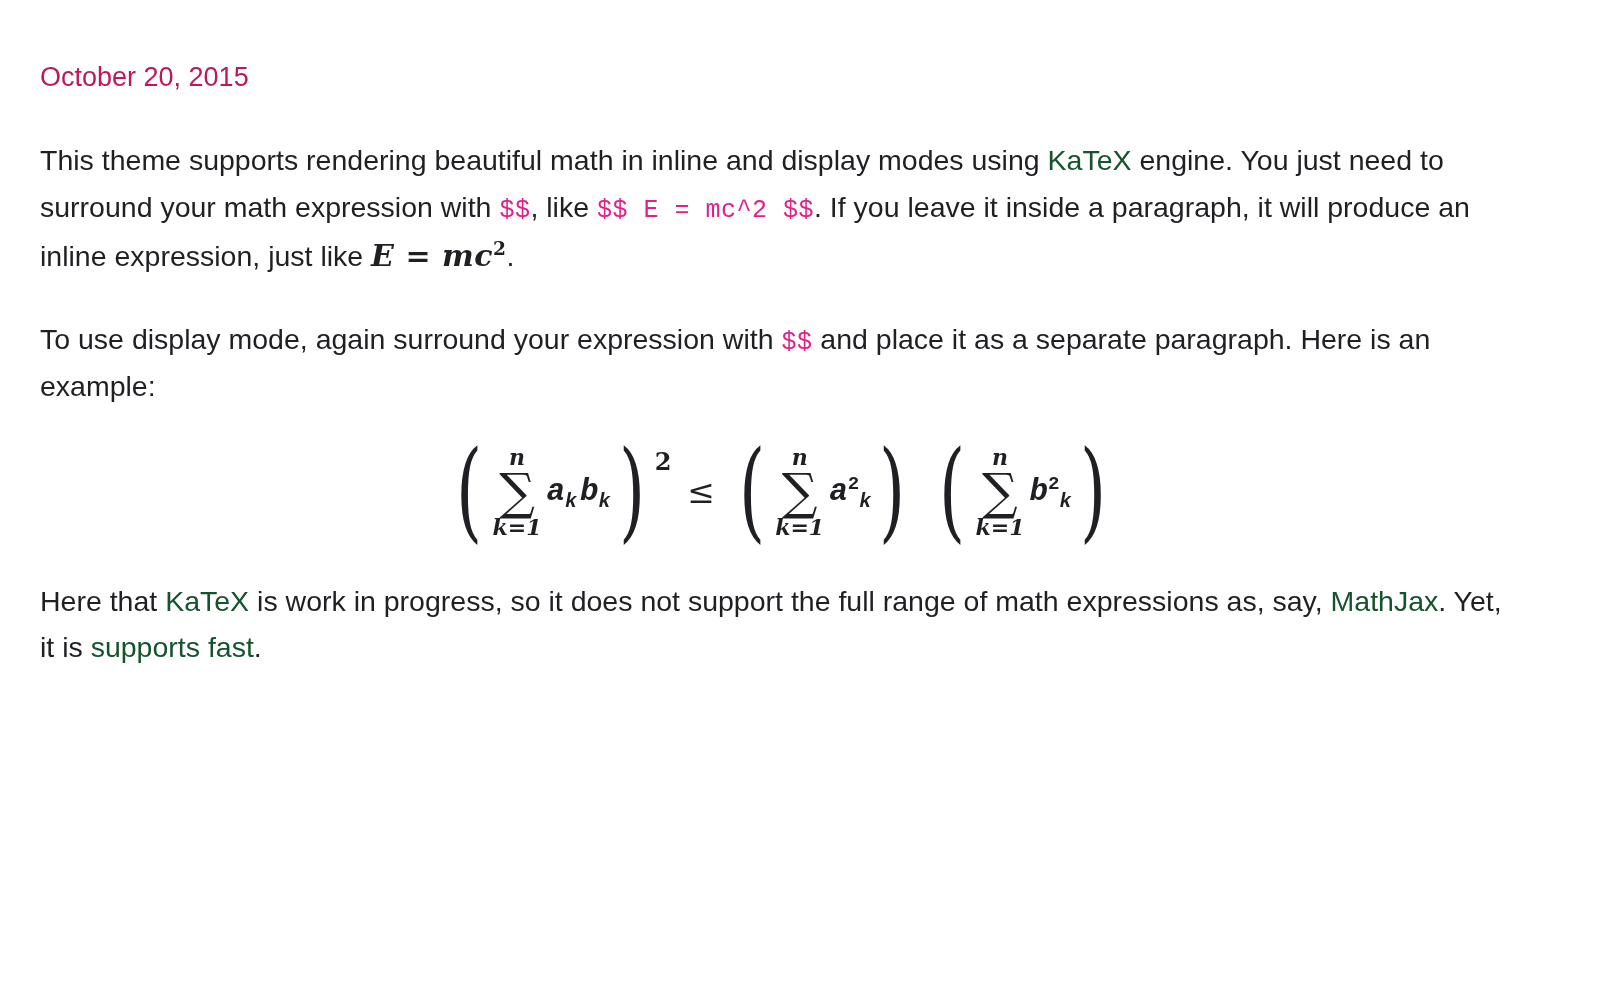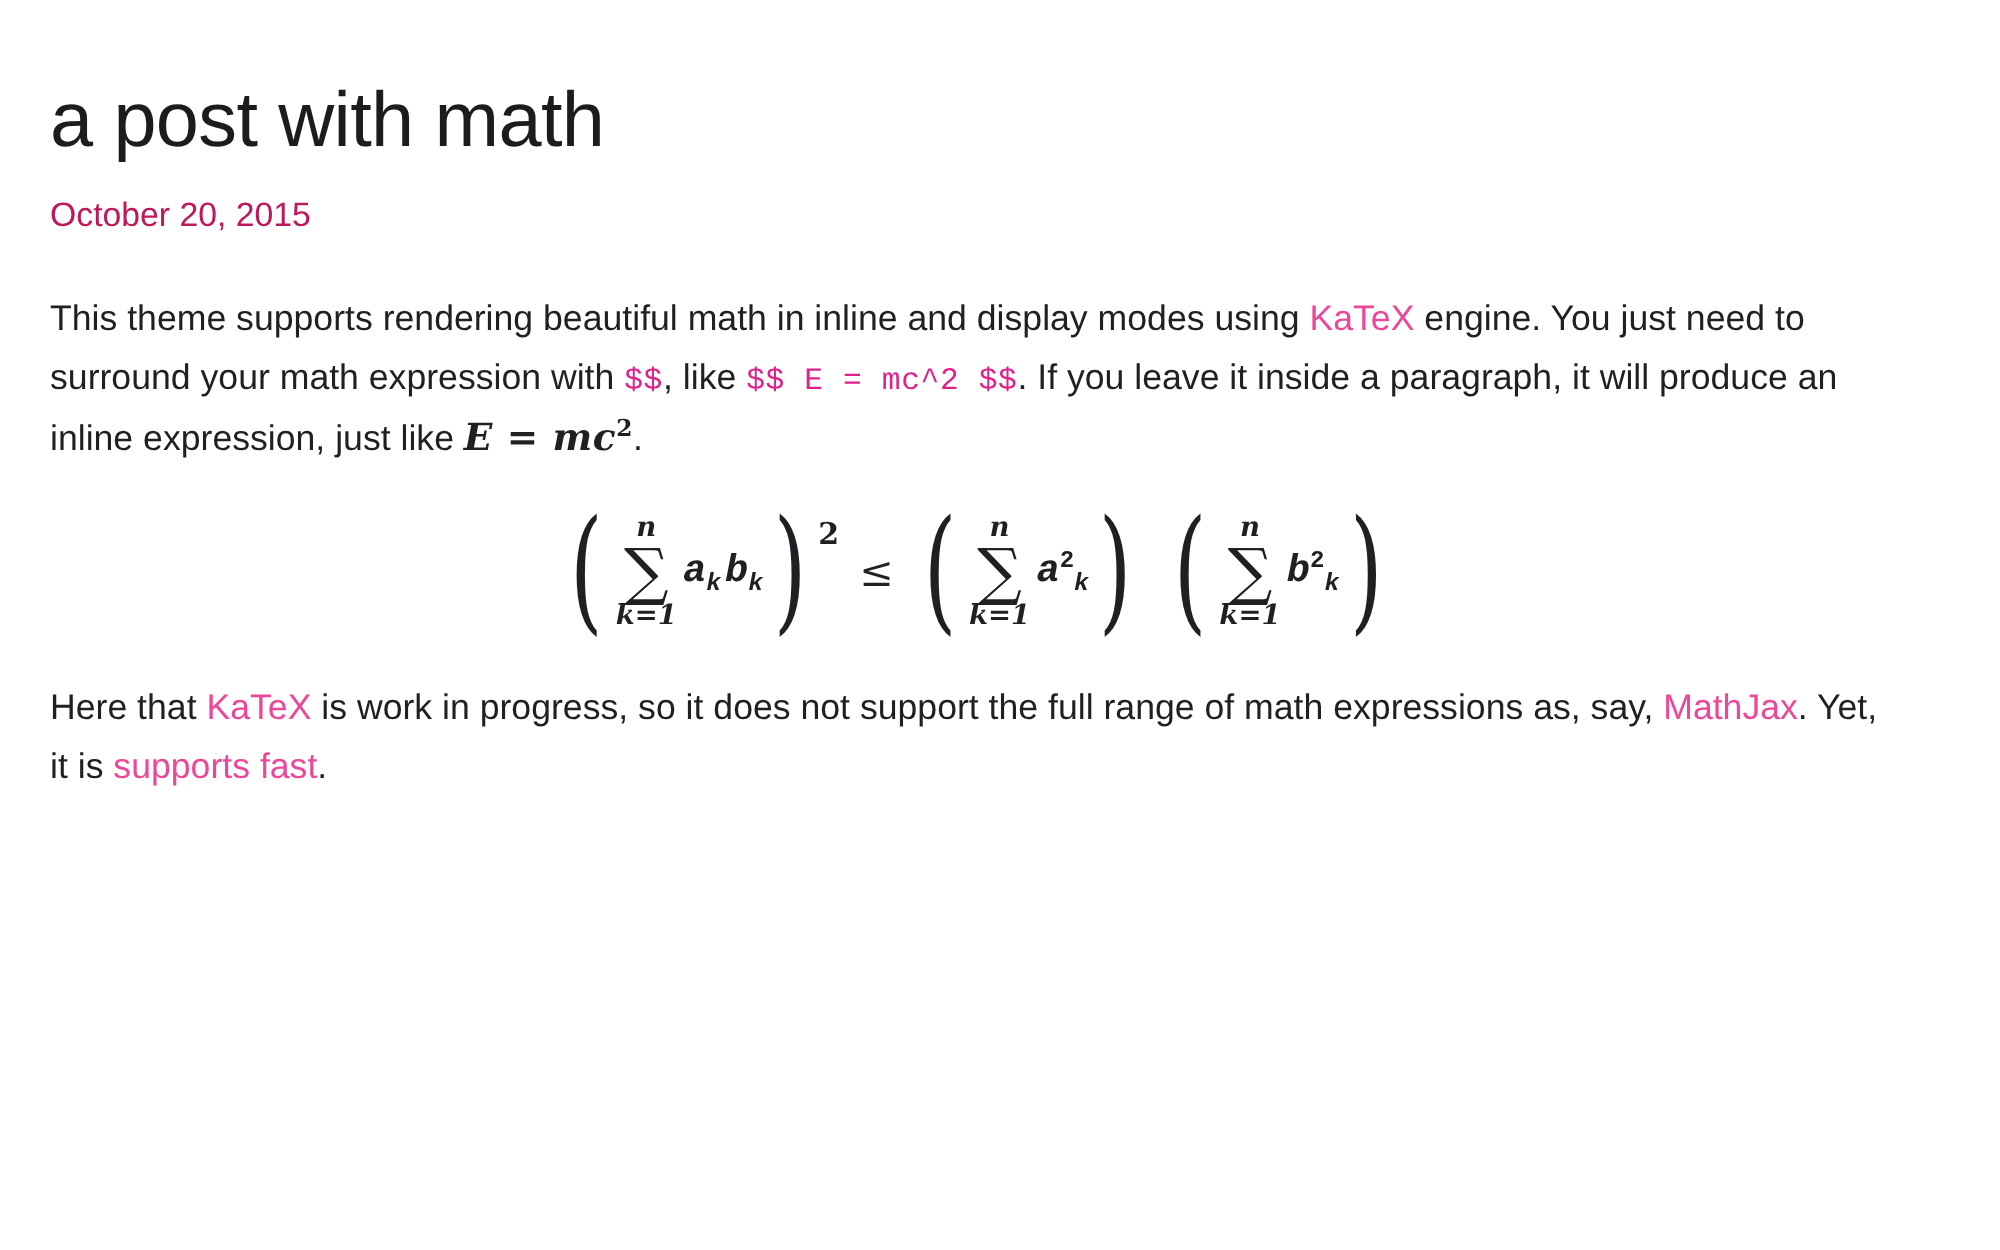--- a/index.html
+++ b/index.html
@@ -33,21 +33,21 @@
     margin: 0 0 44px 0;
   }
   p.body-text {
     font-size: 28.5px;
     line-height: 1.64;
     margin: 0 0 36px 0;
     color: #1f2023;
     max-width: 1500px;
   }
   a.link {
-    color: #ec4899;
+    color: #14532d;
     text-decoration: none;
   }
   code.inline-code {
     font-family: "Liberation Mono", monospace;
     color: #e0218a;
     font-size: 25px;
     letter-spacing: 0.5px;
     white-space: pre;
   }
   
@@ -159,26 +159,26 @@
   .gap {
     width: 18px;
     display: inline-block;
   }
 </style>
 </head>
 <body>
 
 <div class="page">
 
-  <h1 class="post-title">a post with math</h1>
 
   <div class="post-date">October 20, 2015</div>
 
   <p class="body-text"><span>This theme supports rendering beautiful math in inline and display modes using </span><a class="link" href="#">KaTeX</a><span> engine. You just need to surround your math expression with </span><code class="inline-code">$$</code><span>, like </span><code class="inline-code">$$ E = mc^2 $$</code><span>. If you leave it inside a paragraph, it will produce an inline expression, just like </span><span class="math inline-math"><span>E = mc</span><sup>2</sup></span><span>.</span></p>
 
+  <p class="body-text"><span>To use display mode, again surround your expression with </span><code class="inline-code">$$</code><span> and place it as a separate paragraph. Here is an example:</span></p>
 
   <div class="display-math-wrap">
     <span class="display-math">
 
       <span class="group">
         <span class="paren">(</span>
         <span class="sum">
           <span class="limit-top">n</span>
           <span class="sigma">∑</span>
           <span class="limit-bot">k=1</span>

